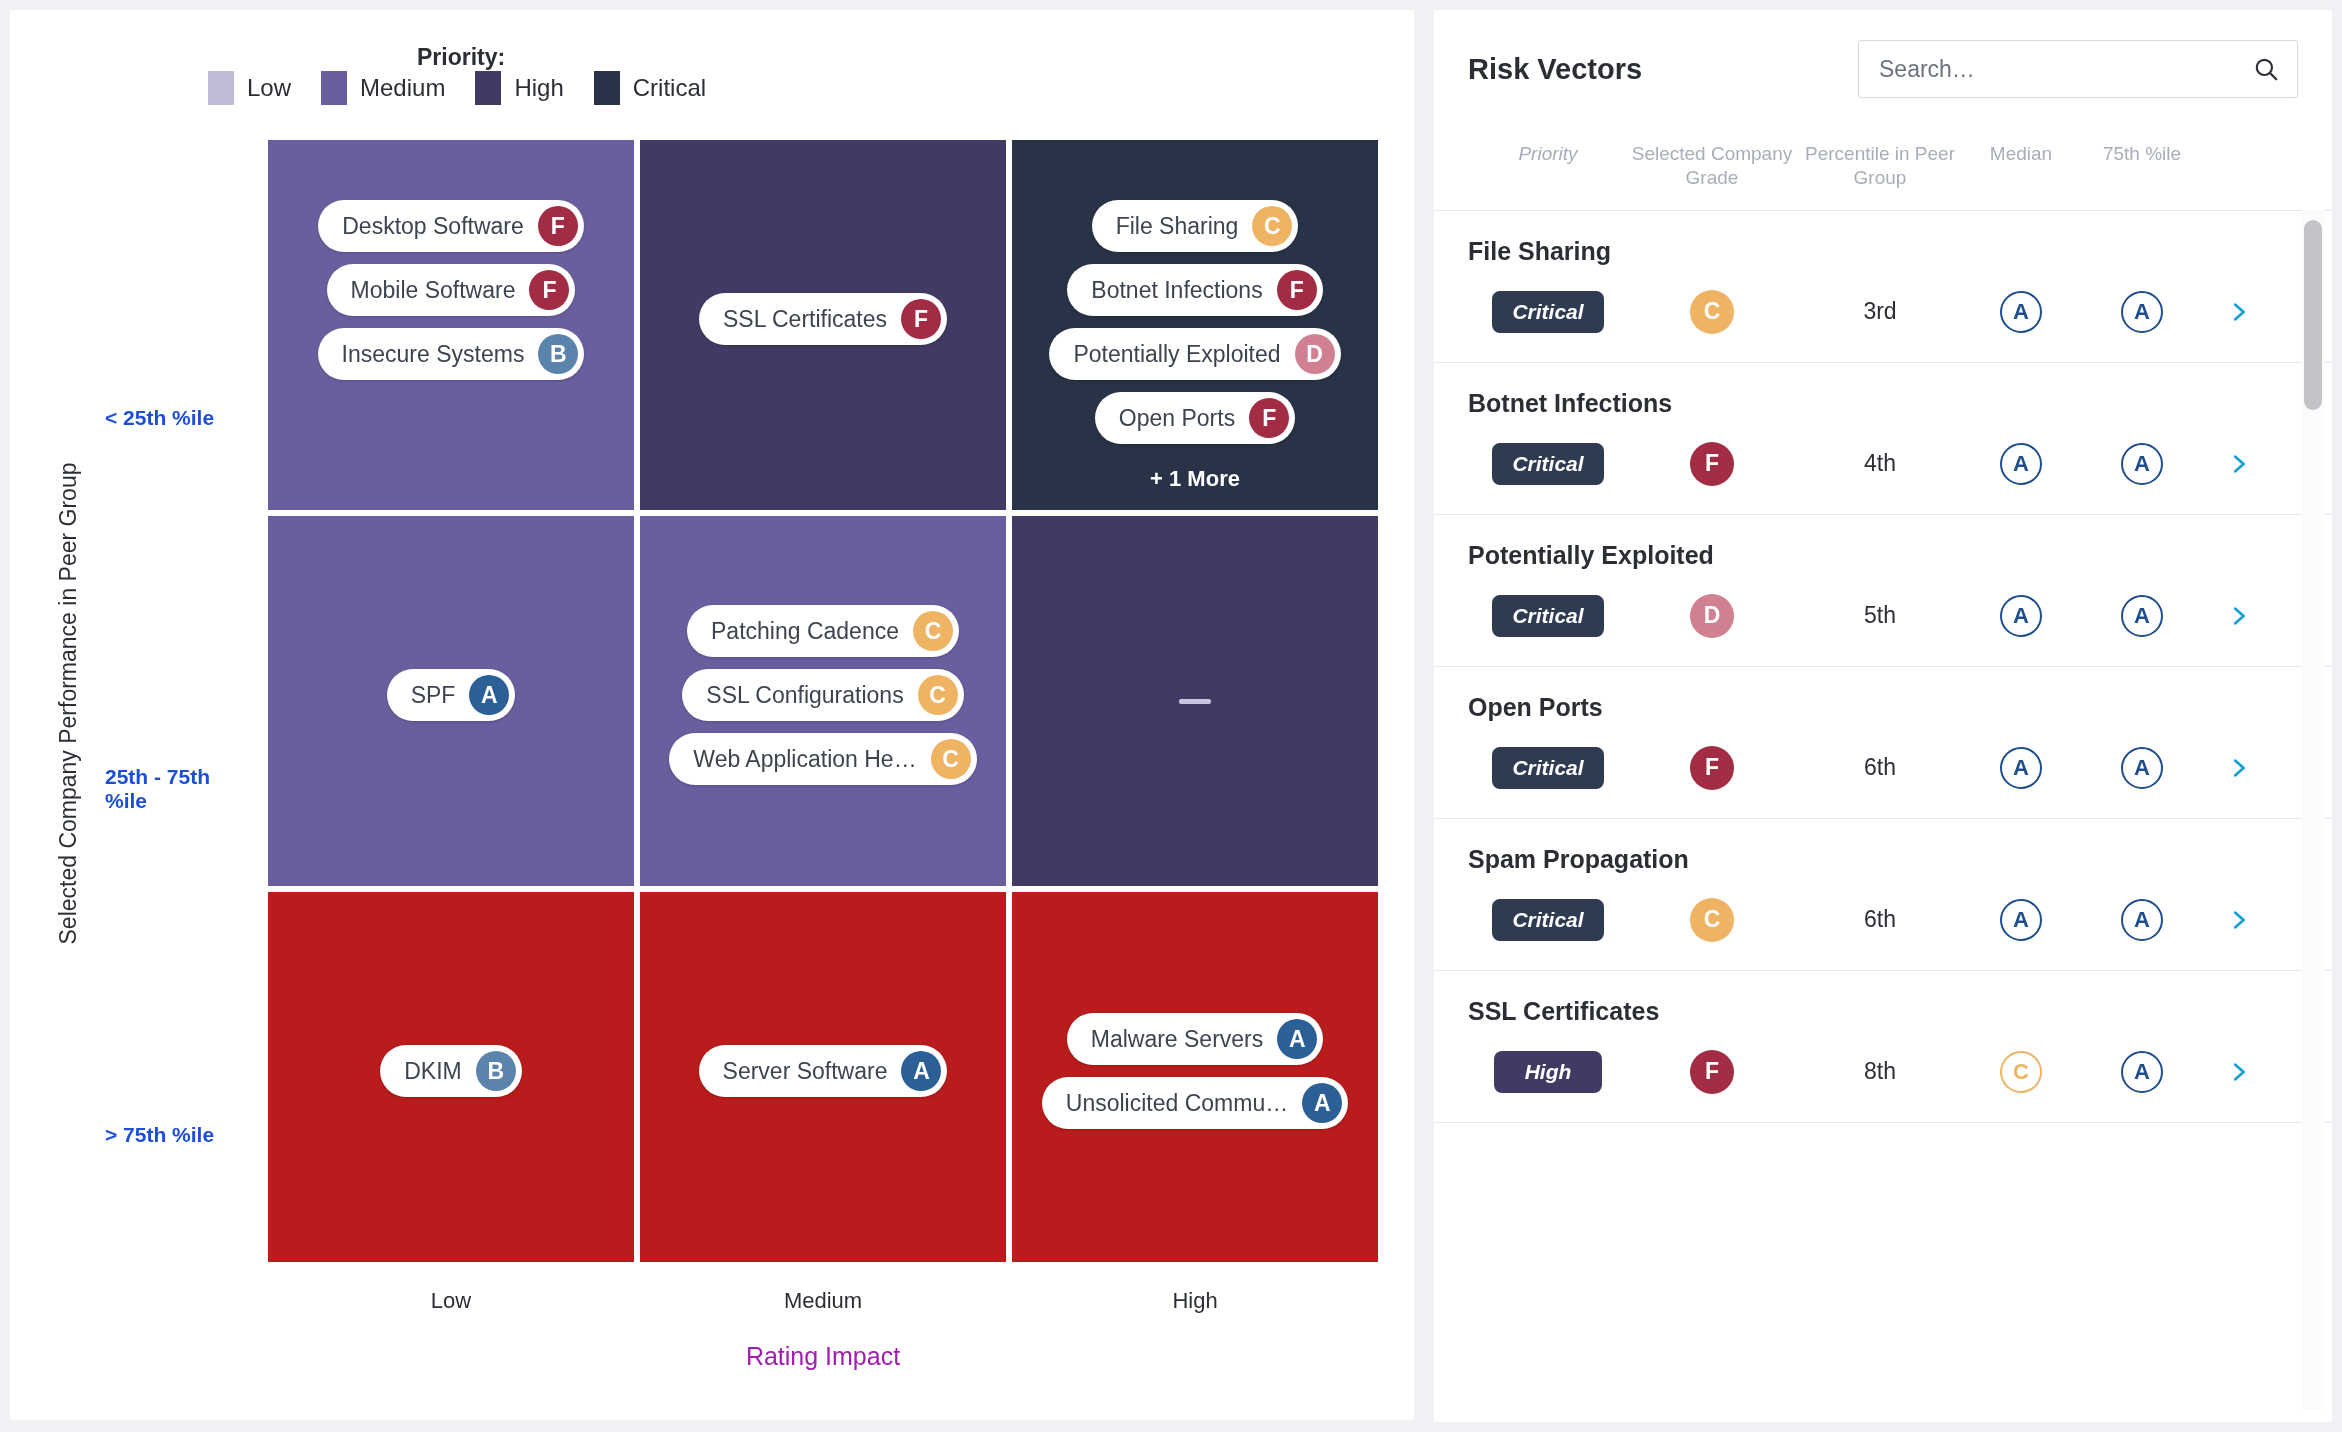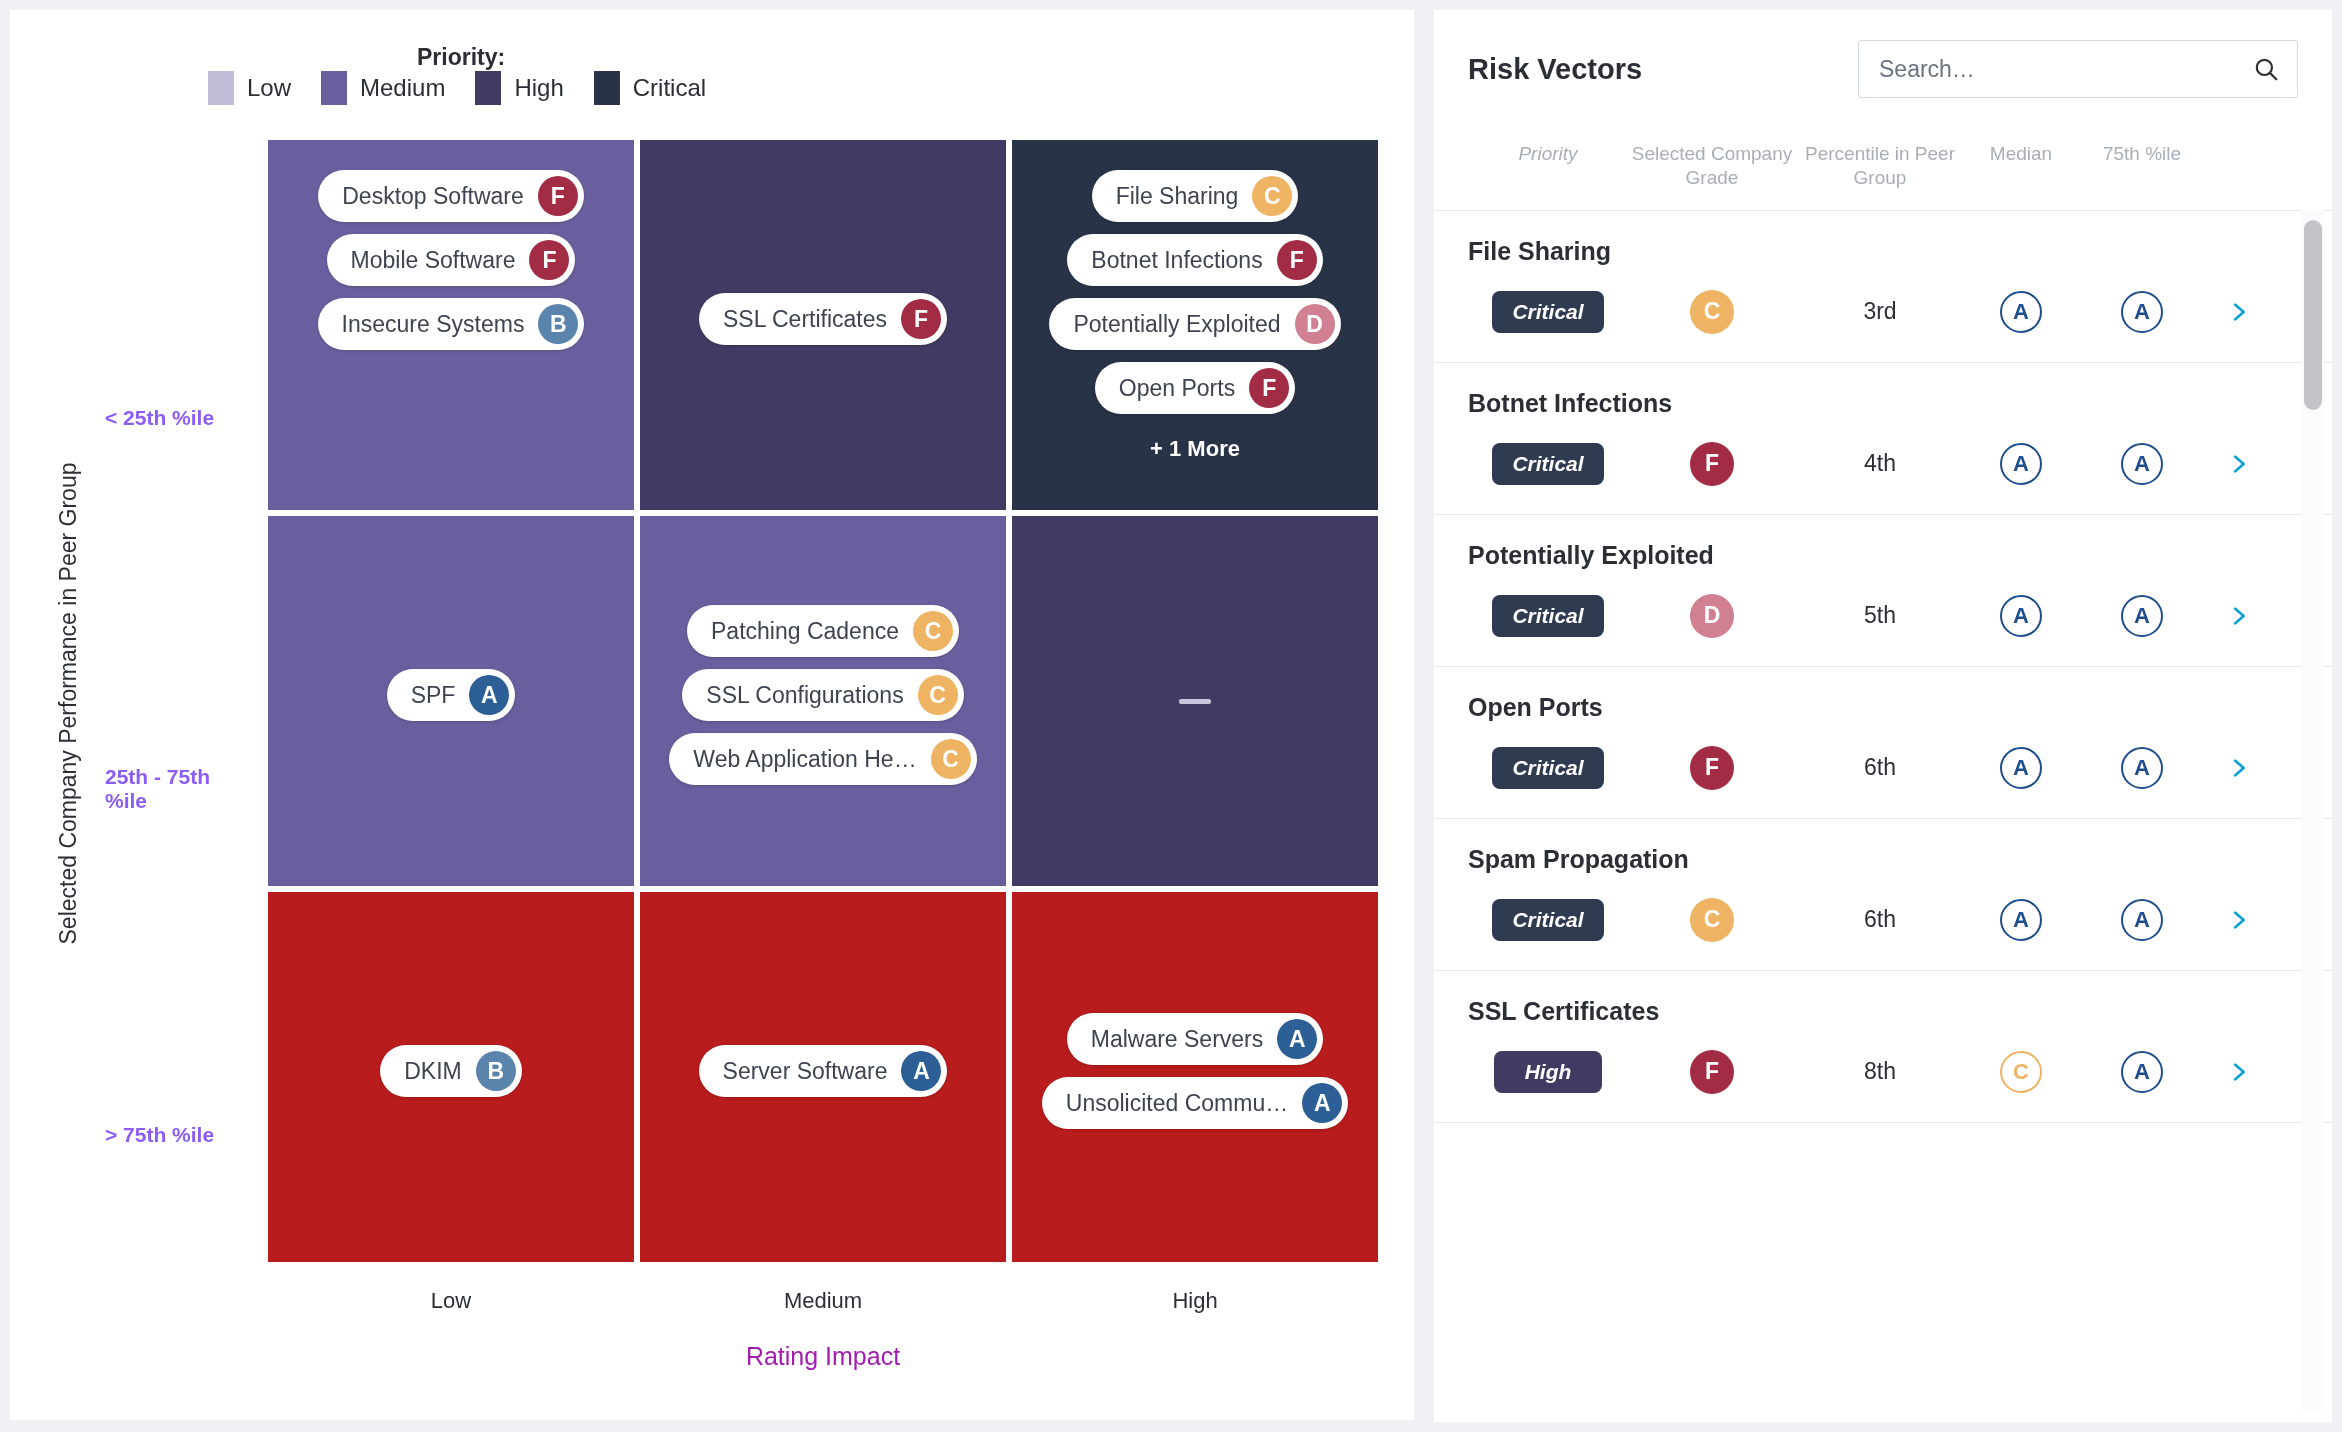--- a/index.html
+++ b/index.html
@@ -39,37 +39,37 @@
     width: 26px; height: 650px;
     display: flex; align-items: center; justify-content: center;
   }
   .y-axis-title span {
     transform: rotate(-90deg); white-space: nowrap;
     font-size: 23px; color: #2b2f35; font-weight: 400;
   }
 
   .y-tick {
     position: absolute; left: 95px; width: 148px;
-    font-size: 21px; font-weight: 700; color: #8b5cf6;
+    font-size: 21px; font-weight: 700; color: #1d4ed8;
     text-align: left;
   }
   .y-tick-0 { top: 296px; }
   .y-tick-1 { top: 655px; }
   .y-tick-2 { top: 1013px; }
 
   .grid {
     position: absolute; left: 258px; top: 30px;
     width: 1110px; height: 1130px;
     display: grid;
     grid-template-columns: 366px 366px 366px;
     grid-template-rows: 370px 370px 370px;
     gap: 6px 6px;
   }
   .cell { position: relative; display: flex; flex-direction: column; align-items: center; justify-content: center; padding: 10px 8px; }
-  .cell.top { justify-content: flex-start; padding-top: 30px; text-align: right; }
+  .cell.top { justify-content: flex-start; padding-top: 60px; text-align: right; }
   .cell.p-low { background: #b91c1c; }
   .cell.p-medium { background: #6a5f9e; }
   .cell.p-high { background: #423a62; }
   .cell.p-critical { background: #283347; }
 
   .pill {
     display: inline-flex; align-items: center;
     background: #ffffff; border-radius: 999px;
     height: 52px; padding: 0 6px 0 24px;
     margin-bottom: 12px; max-width: 100%;

